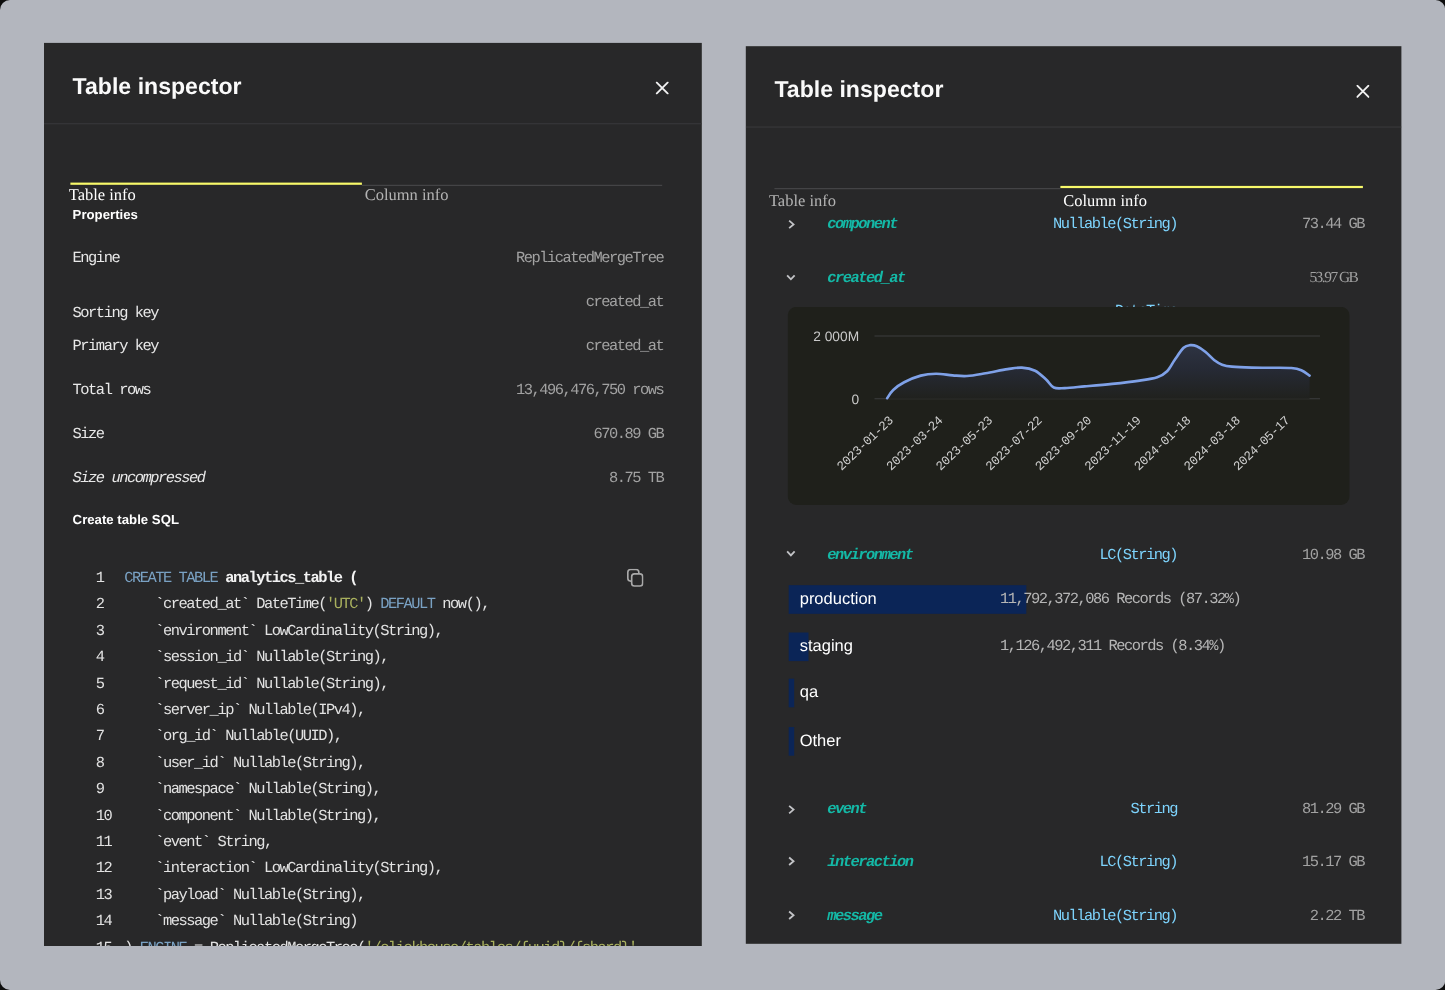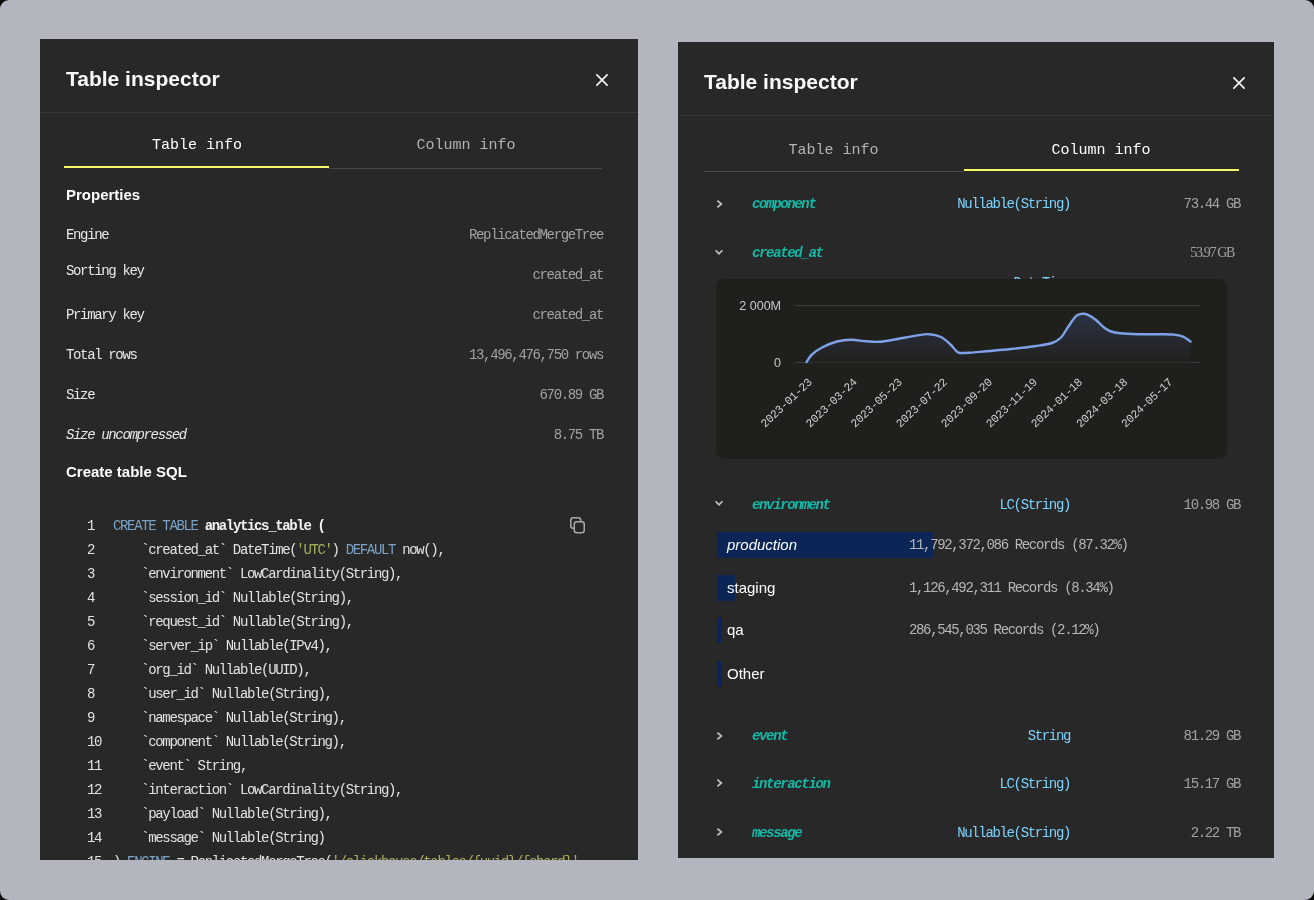--- a/index.html
+++ b/index.html
@@ -5,22 +5,22 @@
   * { margin:0; padding:0; box-sizing:border-box; }
   html,body { background:#0d0d0d; }
   body { width:1314px; height:900px; overflow:hidden; }
   .screen { position:absolute; left:0; top:0; width:1314px; height:900px;
             background:#b3b6be; border-radius:9px; overflow:hidden; }
   .panel { position:absolute; background:#282829; overflow:hidden; }
   .abs { position:absolute; }
   .t20 { height:20px; line-height:20px; }
   .mono { font-family:"Liberation Mono", monospace; font-size:14px; letter-spacing:-1.35px; }
   .title { font-family:"Liberation Sans", sans-serif; font-weight:bold; font-size:21px; color:#fafafa; height:26px; line-height:26px; }
-  .h3 { font-family:"Liberation Sans", sans-serif; font-weight:bold; font-size:15px; color:#ffffff; }
-  .tab { position:absolute; font-family:Liberation Mono, monospace; font-size:15px; text-align:center; width:269px; }
+  .h3 { font-family:"Liberation Sans", sans-serif; font-weight:bold; font-size:12px; color:#ffffff; }
+  .tab { position:absolute; font-family:Liberation Serif, serif; font-size:15px; width:269px;margin-top:32px; }
   .lbl { color:#e8e8e8; }
   .val { color:#a2a2a2; text-align:right; width:300px; }
   .kw { color:#7aa2c4; }
   .str { color:#a9b15e; }
   .idb { color:#f2f2f2; font-weight:bold; }
   .num { color:#8f8f8f; }
   .name { color:#14b8a6; font-weight:bold;font-style:italic; }
   .typ { color:#7dd3fc; text-align:right; width:202px; }
   .siz { color:#a2a2a2; text-align:right; width:120px; }
   .bar { position:absolute; background:#0b2557; height:26px; }
@@ -42,21 +42,21 @@
 
     <div class="tab t20" style="left:22.5px; top:97px; color:#ffffff;">Table info</div>
     <div class="tab t20" style="left:291.5px; top:97px; color:#b3b3b3;">Column info</div>
     <div class="abs" style="left:288.5px; top:128.6px; width:273.5px; height:1px; background:#47474a;"></div>
     <div class="abs" style="left:23.5px; top:126.8px; width:265px; height:2.3px; background:#f8f96a;"></div>
 
     <div class="abs h3 t20" style="left:26px; top:146px;">Properties</div>
 
     <div class="abs mono lbl t20" style="left:26px; top:186px;">Engine</div>
     <div class="abs mono val t20" style="left:263px; top:186px;">ReplicatedMergeTree</div>
-    <div class="abs mono lbl t20" style="left:26px; top:222px;">Sorting key</div>
+    <div class="abs mono lbl t20" style="left:26px; top:236px;">Sorting key</div>
     <div class="abs mono val t20" style="left:263px; top:226px;">created_at</div>
     <div class="abs mono lbl t20" style="left:26px; top:266px;">Primary key</div>
     <div class="abs mono val t20" style="left:263px; top:266px;">created_at</div>
     <div class="abs mono lbl t20" style="left:26px; top:306px;">Total rows</div>
     <div class="abs mono val t20" style="left:263px; top:306px;">13,496,476,750 rows</div>
     <div class="abs mono lbl t20" style="left:26px; top:346px;">Size</div>
     <div class="abs mono val t20" style="left:263px; top:346px;">670.89 GB</div>
     <div class="abs mono lbl t20" style="left:26px; top:386px;font-style:italic;">Size uncompressed</div>
     <div class="abs mono val t20" style="left:263px; top:386px;">8.75 TB</div>
 
@@ -156,30 +156,29 @@
     </svg>
 
     <svg class="abs" style="left:36px; top:455.5px;" width="10" height="10" viewBox="0 0 10 10">
         <path d="M1.6,3.3 L5,6.9 L8.4,3.3" fill="none" stroke="#c2c3c6" stroke-width="1.65"></path>
       </svg>
     <div class="abs mono name t20" style="left:74px; top:453px;">environment</div>
     <div class="abs mono typ t20" style="left:190px; top:453px;">LC(String)</div>
     <div class="abs mono siz t20" style="left:442px; top:453px;">10.98 GB</div>
 
     <div class="bar" style="left:38.6px; top:490px; width:216px;"></div>
-    <div class="blab" style="left:49px; top:490px;font-style:italic;">production</div>
+    <div class="blab" style="left:49px; top:490px;">production</div>
     <div class="abs mono bval t20" style="left:231px; top:493px;">11,792,372,086 Records (87.32%)</div>
 
     <div class="bar" style="left:38.6px; top:532.5px; width:18px;"></div>
     <div class="blab" style="left:49px; top:532.5px;">staging</div>
     <div class="abs mono bval t20" style="left:231px; top:535.5px;">1,126,492,311 Records (8.34%)</div>
 
     <div class="bar" style="left:38.6px; top:575.4px; width:5.5px;"></div>
     <div class="blab" style="left:49px; top:575.4px;">qa</div>
-    <div class="abs mono bval t20" style="left:231px; top:578.4px;">286,545,035 Records (2.12%)</div>
 
     <div class="bar" style="left:38.6px; top:618.9px; width:5.5px;"></div>
     <div class="blab" style="left:49px; top:618.9px;">Other</div>
 
     <svg class="abs" style="left:36px; top:688.5px;" width="10" height="10" viewBox="0 0 10 10">
         <path d="M3.4,1.6 L7.4,5 L3.4,8.4" fill="none" stroke="#c2c3c6" stroke-width="1.65"></path>
       </svg>
     <div class="abs mono name t20" style="left:74px; top:684px;">event</div>
     <div class="abs mono typ t20" style="left:190px; top:684px;">String</div>
     <div class="abs mono siz t20" style="left:442px; top:684px;">81.29 GB</div>

